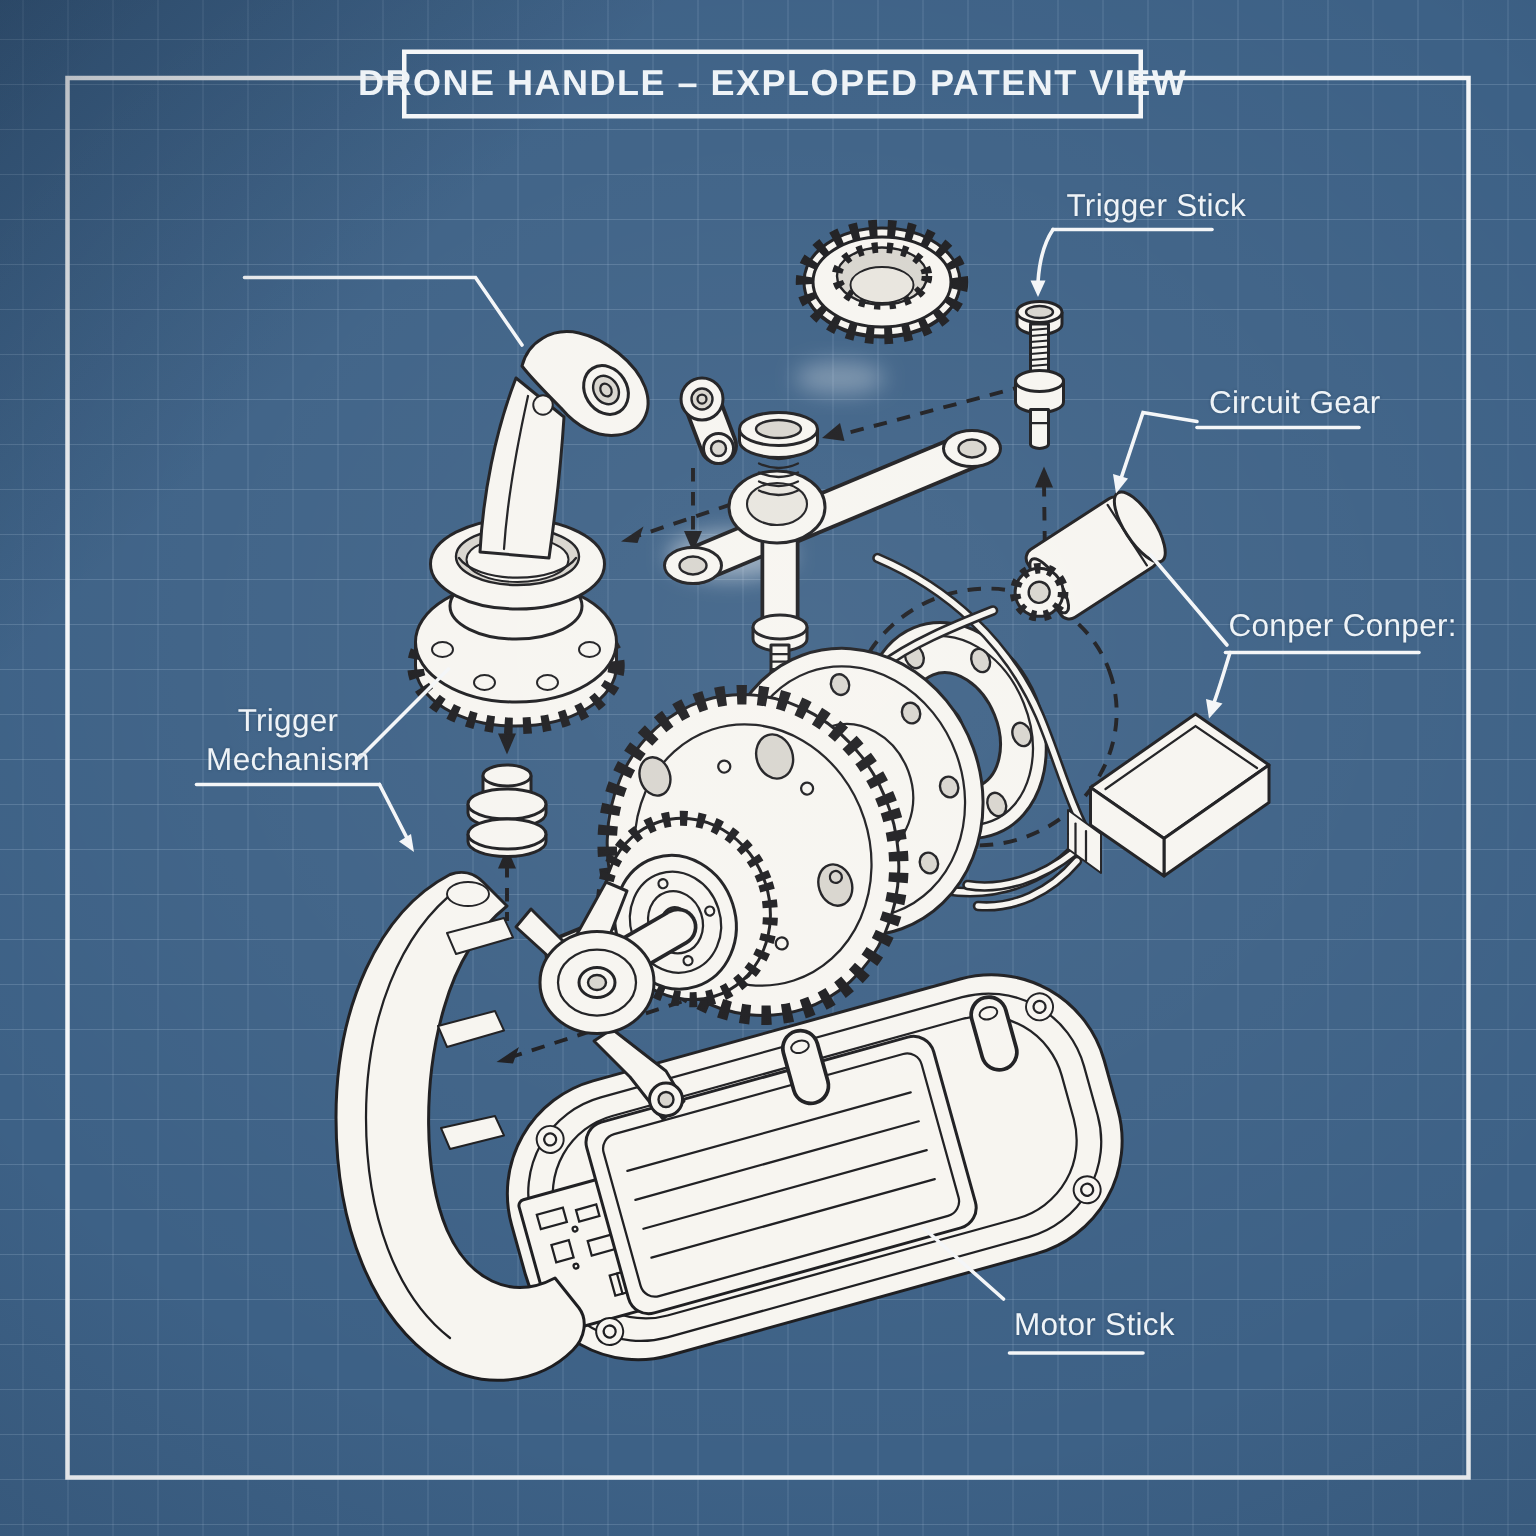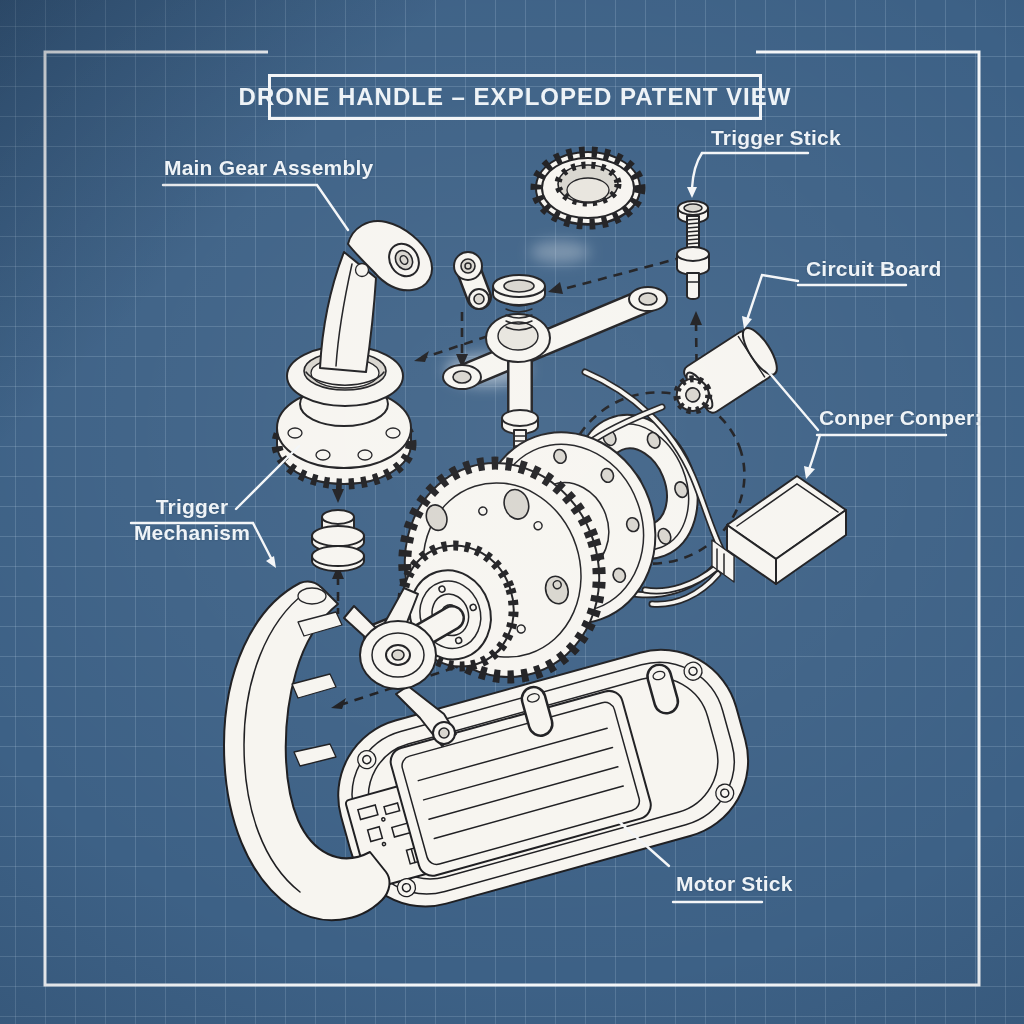--- a/index.html
+++ b/index.html
@@ -27,25 +27,25 @@
   .teeth{fill:none;stroke:var(--ink);}
   .dash{fill:none;stroke:var(--ink);stroke-width:2.6;stroke-dasharray:9 7;}
   .dash-head{fill:var(--ink);stroke:none;}
   .leader{fill:none;stroke:var(--frame);stroke-width:2.4;stroke-linecap:round;}
   .leader-head{fill:var(--frame);stroke:none;}
   .wire-out{fill:none;stroke:var(--ink);stroke-width:7;stroke-linecap:round;}
   .wire-in{fill:none;stroke:var(--part-fill);stroke-width:3.6;stroke-linecap:round;}
   .bar-out{fill:none;stroke:var(--ink);stroke-width:26;stroke-linecap:round;}
   .bar-in{fill:none;stroke:var(--part-fill);stroke-width:21;stroke-linecap:round;}
   .frame-line{fill:none;stroke:var(--frame);stroke-width:3;}
-  .label{position:absolute;color:var(--label-text);font-size:21px;font-weight:bold;
+  .label{position:absolute;color:var(--label-text);font-size:21px;font-weight:normal;
          letter-spacing:.2px;white-space:nowrap;text-shadow:0 0 2px rgba(20,40,60,.35);}
-  .label.wrap{white-space:normal;text-align:center;line-height:1.22;margin-top:26px;}
+  .label.wrap{white-space:normal;text-align:center;line-height:1.22;}
   .title-box{position:absolute;left:268px;top:33px;width:488px;height:40px;
-    border:3px solid var(--frame);display:flex;align-items:center;justify-content:center;margin-top:41px;}
+    border:3px solid var(--frame);display:flex;align-items:center;justify-content:center;}
   .title-text{color:var(--label-text);font-size:24px;font-weight:bold;letter-spacing:1px;white-space:nowrap;}
 </style>
 </head>
 <body>
 
 <div class="canvas">
 
 <svg class="diagram" width="1024" height="1024" viewBox="0 0 1024 1024">
   <defs>
     <filter id="soft" x="-60%" y="-60%" width="220%" height="220%">
@@ -379,20 +379,19 @@
     <path class="leader" d="M 669 866 L 616 819"></path>
   </g>
 </svg>
 
 <div class="vignette"></div>
 
 <div class="title-box">
   <span class="title-text">DRONE HANDLE – EXPLOPED PATENT VIEW</span>
 </div>
 
-<div class="label" style="left:164px;top:156px;">Main Gear Assembly</div>
 <div class="label" style="left:711px;top:126px;">Trigger Stick</div>
-<div class="label" style="left:806px;top:257px;">Circuit Board</div>
+<div class="label" style="left:806px;top:257px;">Circuit Gear</div>
 <div class="label" style="left:819px;top:406px;">Conper Conper:</div>
 <div class="label wrap" style="left:128px;top:468px;width:128px;">Trigger Mechanism</div>
 <div class="label" style="left:676px;top:872px;">Motor Stick</div>
 
 </div>
 
 </body></html>

